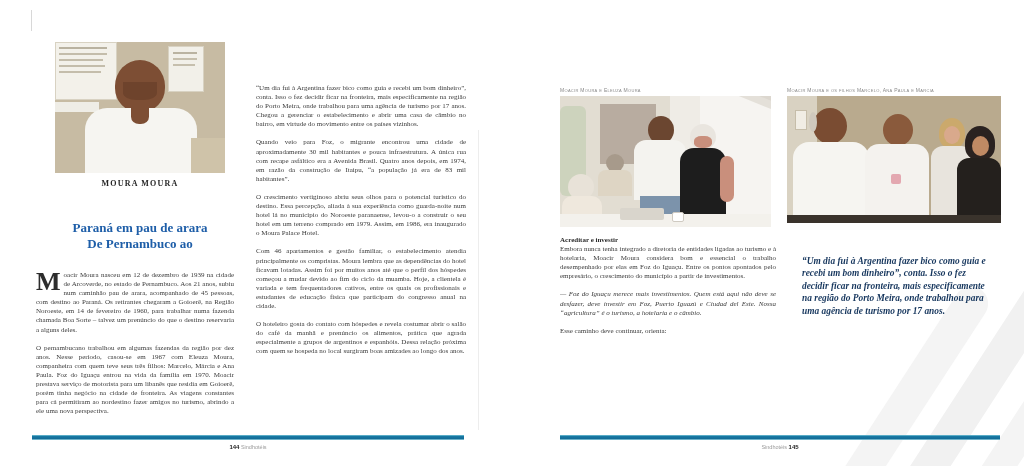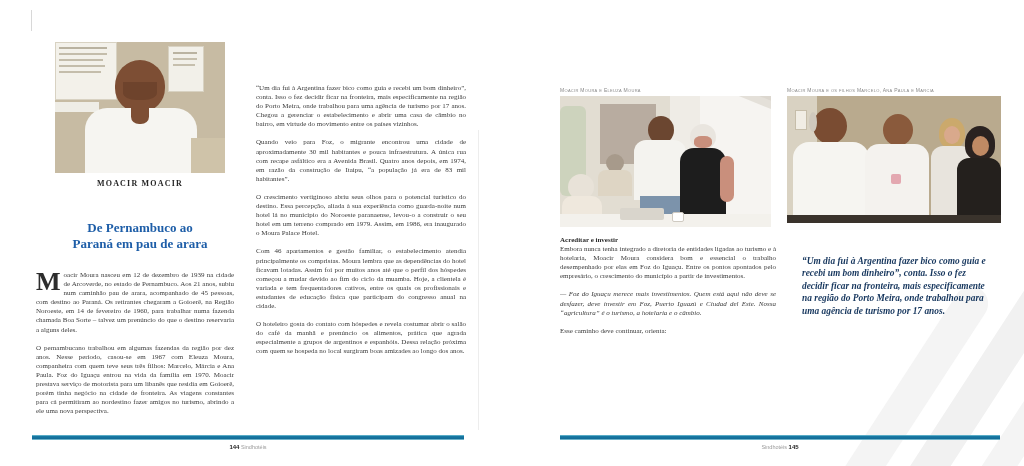--- a/index.html
+++ b/index.html
@@ -65,25 +65,25 @@
       <div class="shape" style="left:118px;top:16px;width:24px;height:2px;background:#c6bfad;"></div>
       <div class="shape" style="left:118px;top:22px;width:22px;height:2px;background:#c6bfad;"></div>
 
       <div class="shape" style="left:60px;top:18px;width:50px;height:52px;background:#7d4e34;border-radius:50% 50% 46% 46%;"></div>
       <div class="shape" style="left:68px;top:40px;width:34px;height:18px;background:#6e432c;border-radius:0 0 40% 40%;"></div>
       <div class="shape" style="left:30px;top:66px;width:112px;height:65px;background:#f6f5f1;border-radius:22px 22px 0 0;"></div>
       <div class="shape" style="left:76px;top:66px;width:18px;height:16px;background:#7d4e34;border-radius:0 0 45% 45%;"></div>
       <div class="shape" style="left:136px;top:96px;width:34px;height:35px;background:#cfc3a9;"></div>
     </div>
 
-    <div class="abs portrait-caption" style="left:23px;top:179px;width:170px;">MOACIR MOACIR</div>
+    <div class="abs portrait-caption" style="left:23px;top:179px;width:170px;">MOURA MOURA</div>
 
     <div class="abs story-title" style="left:2px;top:220px;width:212px;">
+      <div>Paraná em pau de arara</div>
       <div>De Pernambuco ao</div>
-      <div>Paraná em pau de arara</div>
     </div>
 
     <div class="abs bodytext" style="left:4px;top:271px;width:198px;">
       <div class="para">
         <span class="dropcap">M</span><span>oacir Moura nasceu em 12 de dezembro de 1939 na cidade de Arcoverde, no estado de Pernambuco. Aos 21 anos, subiu num caminhão pau de arara, acompanhado de 45 pessoas, com destino ao Paraná. Os retirantes chegaram a Goioerê, na Região Noroeste, em 14 de fevereiro de 1960, para trabalhar numa fazenda chamada Boa Sorte – talvez um prenúncio do que o destino reservaria a alguns deles.</span>
       </div>
       <div class="para">O pernambucano trabalhou em algumas fazendas da região por dez anos. Nesse período, casou-se em 1967 com Eleuza Moura, companheira com quem teve seus três filhos: Marcelo, Márcia e Ana Paula. Foz do Iguaçu entrou na vida da família em 1970. Moacir prestava serviço de motorista para um libanês que residia em Goioerê, porém tinha negócio na cidade de fronteira. As viagens constantes para cá permitiram ao nordestino fazer amigos no turismo, abrindo a ele uma nova perspectiva.</div>
     </div>
 
     <div class="abs bodytext" style="left:224px;top:84px;width:210px;">

